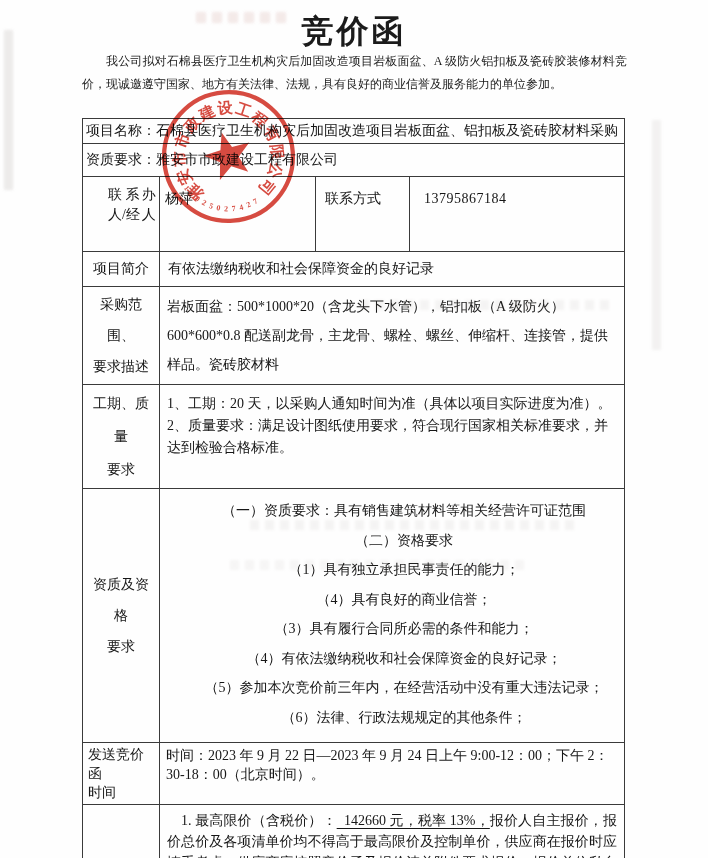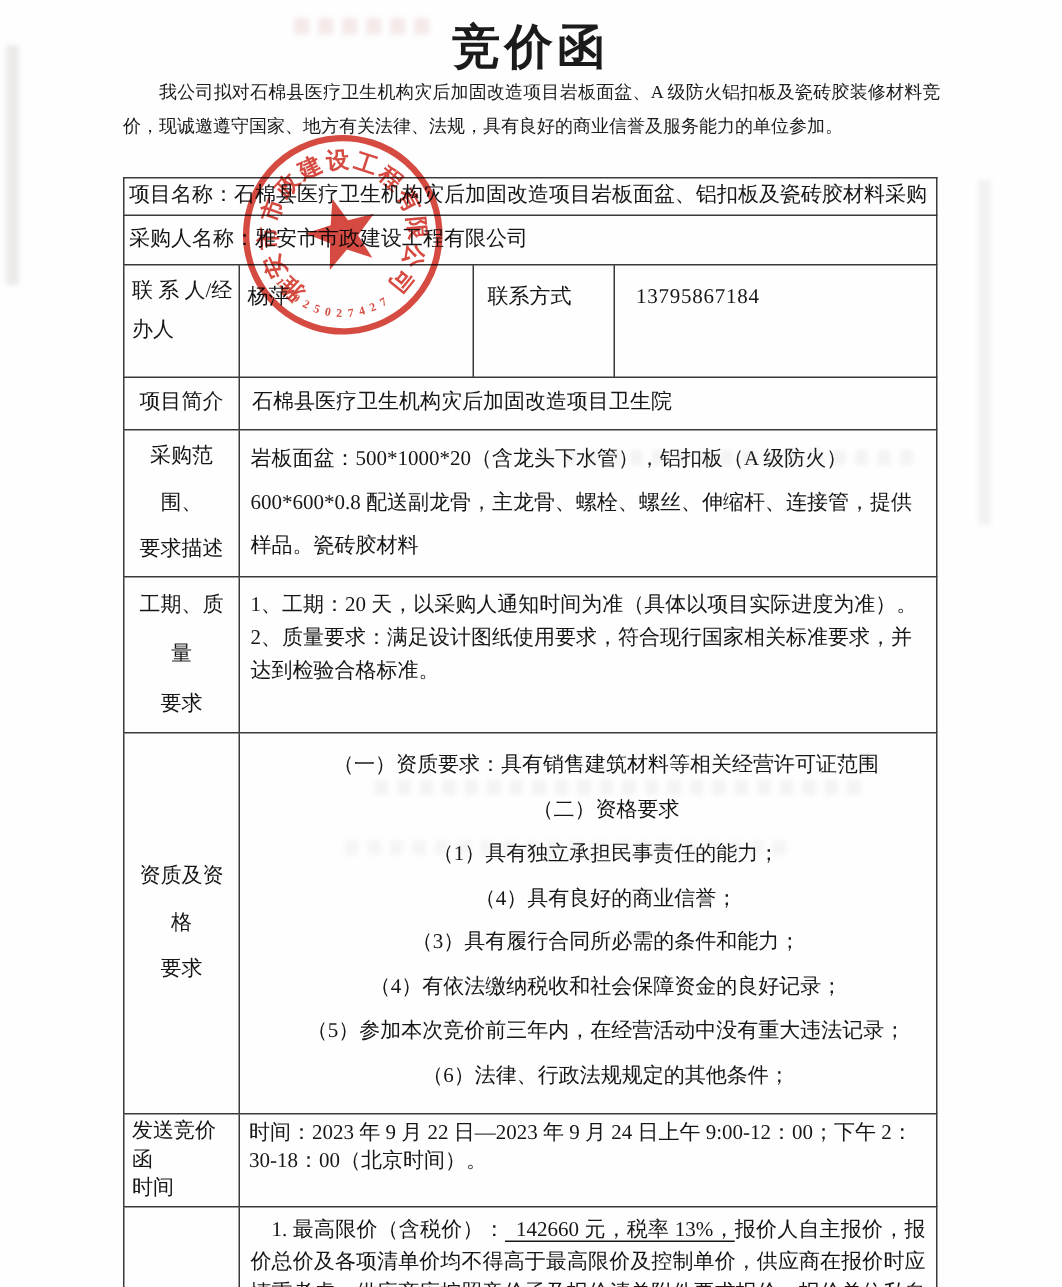--- a/index.html
+++ b/index.html
@@ -21,21 +21,21 @@
     border-collapse:collapse;table-layout:fixed;
     font-size:14px;line-height:20px;color:#161616;
   }
   table.bid td{border:1.6px solid #3a3a3a;padding:2px 5px;vertical-align:middle;overflow:hidden;}
   td.lbl{text-align:center;padding:2px 2px;}
   td.lbl .ln{display:block;}
   tr.r1 td{height:22px;padding:1px 3px;}
   tr.r2 td{height:30px;padding:1px 3px;}
   tr.r3 td{height:60px;vertical-align:top;}
   tr.r3 td.lbl{padding:8px 3px 6px 5px;text-align:left;}
-  tr.r3 .spread{display:flex;flex-direction:column;justify-content:space-between;height:46px;}
+  tr.r3 .spread{display:flex;flex-direction:row;justify-content:space-between;height:46px;margin-left:20px;}
   tr.r3 td.cell{padding-top:12px;}
   tr.r4 td{height:30px;}
   tr.r5 td{height:68px;}
   tr.r5 td.cell{line-height:29px;padding:5px 7px;}
   tr.r5 td.lbl .ln{line-height:31px;}
   tr.r6 td{height:69px;}
   tr.r6 td.cell{line-height:22px;padding:3px 7px;vertical-align:top;padding-top:8px;}
   tr.r6 td.lbl .ln{line-height:33px;}
   tr.r7 td{height:236px;}
   tr.r7 td.lbl .ln{line-height:31px;}
@@ -76,36 +76,36 @@
     <col style="width:77px">
       <col style="width:156px">
       <col style="width:94px">
       <col style="width:215px">
   </colgroup>
   <tbody>
       <tr class="r1">
     <td colspan="4"><span>项目名称：</span><span>石棉县医疗卫生机构灾后加固改造项目岩板面盆、铝扣板及瓷砖胶材料采购</span></td>
   </tr>
   <tr class="r2">
-    <td colspan="4"><span>采购人名称：</span><span>雅安市市政建设工程有限公司</span></td>
+    <td colspan="4"><span>资质要求：</span><span>雅安市市政建设工程有限公司</span></td>
   </tr>
   <tr class="r3">
     <td class="lbl">
       <span class="spread">
         <span class="ln">联 系 人/经</span>
         <span class="ln">办人</span>
       </span>
     </td>
     <td class="cell cell-left">杨萍</td>
     <td class="cell" style="padding-left:9px">联系方式</td>
     <td class="cell phone-cell">13795867184</td>
   </tr>
   <tr class="r4">
     <td class="lbl">项目简介</td>
-    <td class="cell" colspan="3" style="padding-left:8px">石棉县医疗卫生机构灾后加固改造项目卫生院</td>
+    <td class="cell" colspan="3" style="padding-left:8px">有依法缴纳税收和社会保障资金的良好记录</td>
   </tr>
   <tr class="r5">
     <td class="lbl">
       <span class="ln">采购范围、</span>
       <span class="ln">要求描述</span>
     </td>
     <td class="cell" colspan="3">岩板面盆：500*1000*20（含龙头下水管），铝扣板（A 级防火）600*600*0.8 配送副龙骨，主龙骨、螺栓、螺丝、伸缩杆、连接管，提供样品。瓷砖胶材料</td>
   </tr>
   <tr class="r6">
     <td class="lbl">

